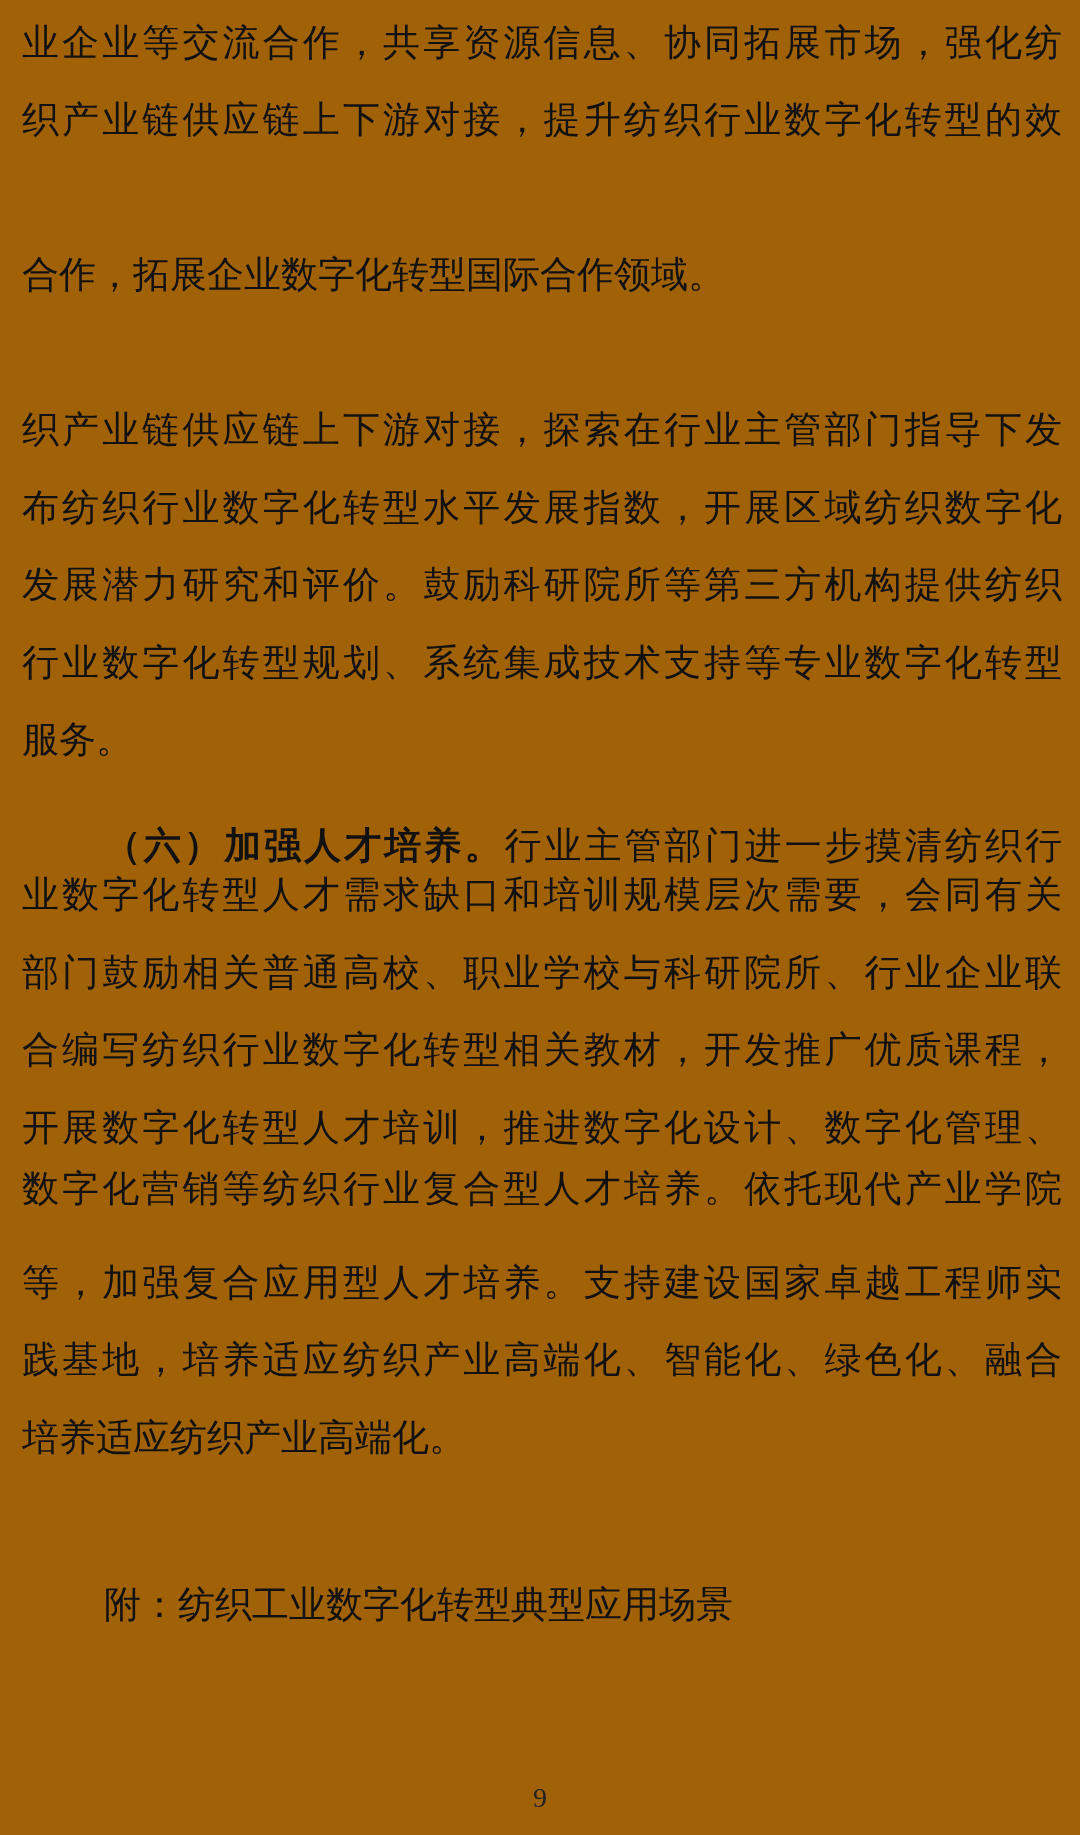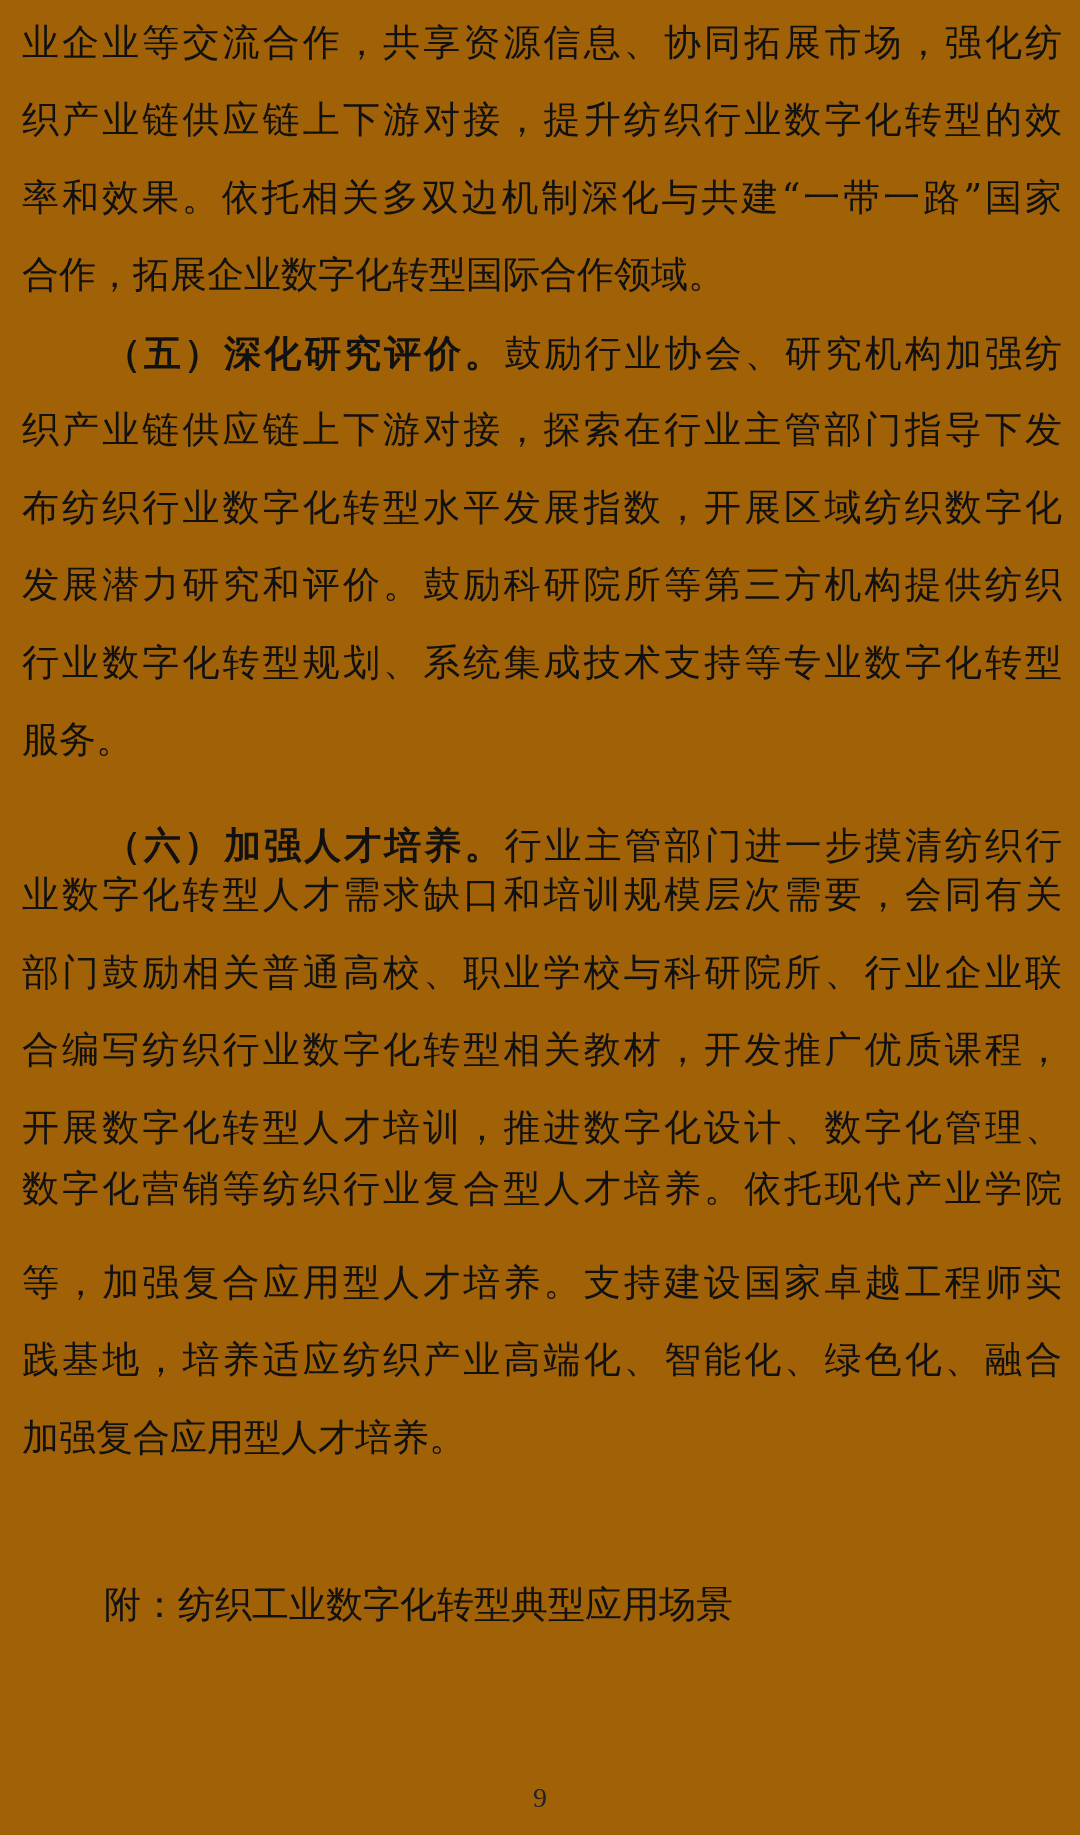--- a/index.html
+++ b/index.html
@@ -15,40 +15,36 @@
   .pagenum { position: absolute; top: 1778px; left: 0; width: 1080px; text-align: center;
              font-family: "Liberation Serif", serif; font-size: 28px; line-height: 40px; color: #222; }
 </style>
 </head>
 <body>
 
 <div class="page">
 
   <div class="line full" style="top:18px">业企业等交流合作，共享资源信息、协同拓展市场，强化纺</div>
   <div class="line full" style="top:95px">织产业链供应链上下游对接，提升纺织行业数字化转型的效</div>
-  <div class="line full" style="top:173px">率和效果。依托相关多双边机制深化与共建“一带一路”国家</div>
   <div class="line" style="top:250px">合作，拓展企业数字化转型国际合作领域。</div>
 
-  <div class="line indent full" style="top:328px">
-    <span class="bold">（五）深化研究评价。</span><span>鼓励行业协会、研究机构加强纺</span>
-  </div>
   <div class="line full" style="top:405px">织产业链供应链上下游对接，探索在行业主管部门指导下发</div>
   <div class="line full" style="top:483px">布纺织行业数字化转型水平发展指数，开展区域纺织数字化</div>
   <div class="line full" style="top:560px">发展潜力研究和评价。鼓励科研院所等第三方机构提供纺织</div>
   <div class="line full" style="top:638px">行业数字化转型规划、系统集成技术支持等专业数字化转型</div>
   <div class="line" style="top:715px">服务。</div>
 
   <div class="line indent full" style="top:820px">
     <span class="bold">（六）加强人才培养。</span><span>行业主管部门进一步摸清纺织行</span>
   </div>
   <div class="line full" style="top:870px">业数字化转型人才需求缺口和培训规模层次需要，会同有关</div>
   <div class="line full" style="top:948px">部门鼓励相关普通高校、职业学校与科研院所、行业企业联</div>
   <div class="line full" style="top:1025px">合编写纺织行业数字化转型相关教材，开发推广优质课程，</div>
   <div class="line full" style="top:1103px">开展数字化转型人才培训，推进数字化设计、数字化管理、</div>
   <div class="line full" style="top:1164px">数字化营销等纺织行业复合型人才培养。依托现代产业学院</div>
   <div class="line full" style="top:1258px">等，加强复合应用型人才培养。支持建设国家卓越工程师实</div>
   <div class="line full" style="top:1335px">践基地，培养适应纺织产业高端化、智能化、绿色化、融合</div>
-  <div class="line" style="top:1413px">加强复合应用型人才培养。</div>
+  <div class="line" style="top:1413px">培养适应纺织产业高端化。</div>
 
   <div class="line indent" style="top:1580px">附：纺织工业数字化转型典型应用场景</div>
 
   <div class="pagenum">9</div>
 </div>
 
 </body></html>

